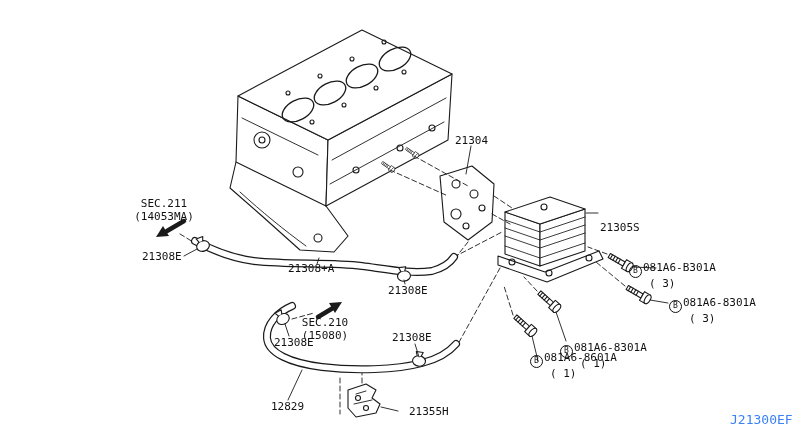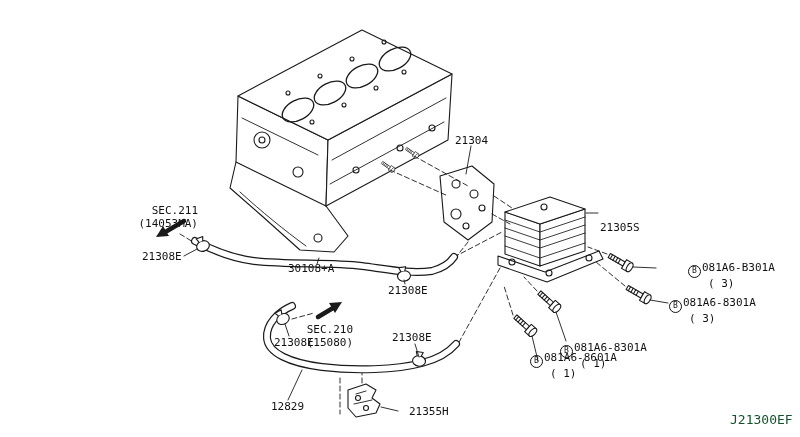--- a/index.html
+++ b/index.html
@@ -7,28 +7,28 @@
     position:relative;width:800px;height:437px;background:#fff;overflow:hidden;
     font-family:"DejaVu Sans Mono",monospace;
   }
   #art{position:absolute;left:0;top:0;}
   .lbl{
     position:absolute;
     font:11px/1.15 "DejaVu Sans Mono",monospace;
     color:#111;white-space:nowrap;
   }
   .lbl .row{display:block;}
-  .center{text-align:right;margin-top:7px;}
+  .center{text-align:center;}
   .qty{margin-left:20px;}
   .b-circ{
     display:inline-flex;align-items:center;justify-content:center;
     width:11px;height:11px;border:1px solid #111;border-radius:50%;
     font-size:8px;line-height:1;margin-right:1px;vertical-align:-2px;
   }
-  .code{font:13px "DejaVu Sans Mono",monospace;color:#14532d;}
+  .code{font:13px "DejaVu Sans Mono",monospace;color:#3b82f6;}
 </style>
 </head>
 <body>
 
 <div id="stage">
 
   <svg id="art" width="800" height="437" viewBox="0 0 800 437">
     <defs>
       <g id="bolt-shape">
         <path d="M-17,-2.3 L0,-2.3 L0,2.3 L-17,2.3 Z" fill="#fff"></path>
@@ -174,38 +174,38 @@
 
   <span class="lbl" style="left:600px;top:222px">21305S</span>
 
   <div class="lbl center" style="left:130px;top:198px;width:68px">
     <span class="row">SEC.211</span>
     <span class="row">(14053MA)</span>
   </div>
 
   <span class="lbl" style="left:142px;top:251px">21308E</span>
 
-  <span class="lbl" style="left:288px;top:263px">30108+A</span>
+  <span class="lbl" style="left:288px;top:263px">21308+A</span>
 
   <span class="lbl" style="left:388px;top:285px">21308E</span>
 
   <div class="lbl center" style="left:297px;top:317px;width:56px">
     <span class="row">SEC.210</span>
     <span class="row">(15080)</span>
   </div>
 
   <span class="lbl" style="left:274px;top:337px">21308E</span>
 
   <span class="lbl" style="left:392px;top:332px">21308E</span>
 
   <span class="lbl" style="left:271px;top:401px">12829</span>
 
   <span class="lbl" style="left:409px;top:406px">21355H</span>
 
-  <div class="lbl" style="left:688px;top:262px">
+  <div class="lbl" style="left:629px;top:262px">
     <span class="row"><span class="b-circ">B</span><span>081A6-B301A</span></span>
     <span class="row qty">( 3)</span>
   </div>
 
   <div class="lbl" style="left:669px;top:297px">
     <span class="row"><span class="b-circ">B</span><span>081A6-8301A</span></span>
     <span class="row qty">( 3)</span>
   </div>
 
   <div class="lbl" style="left:560px;top:342px">

